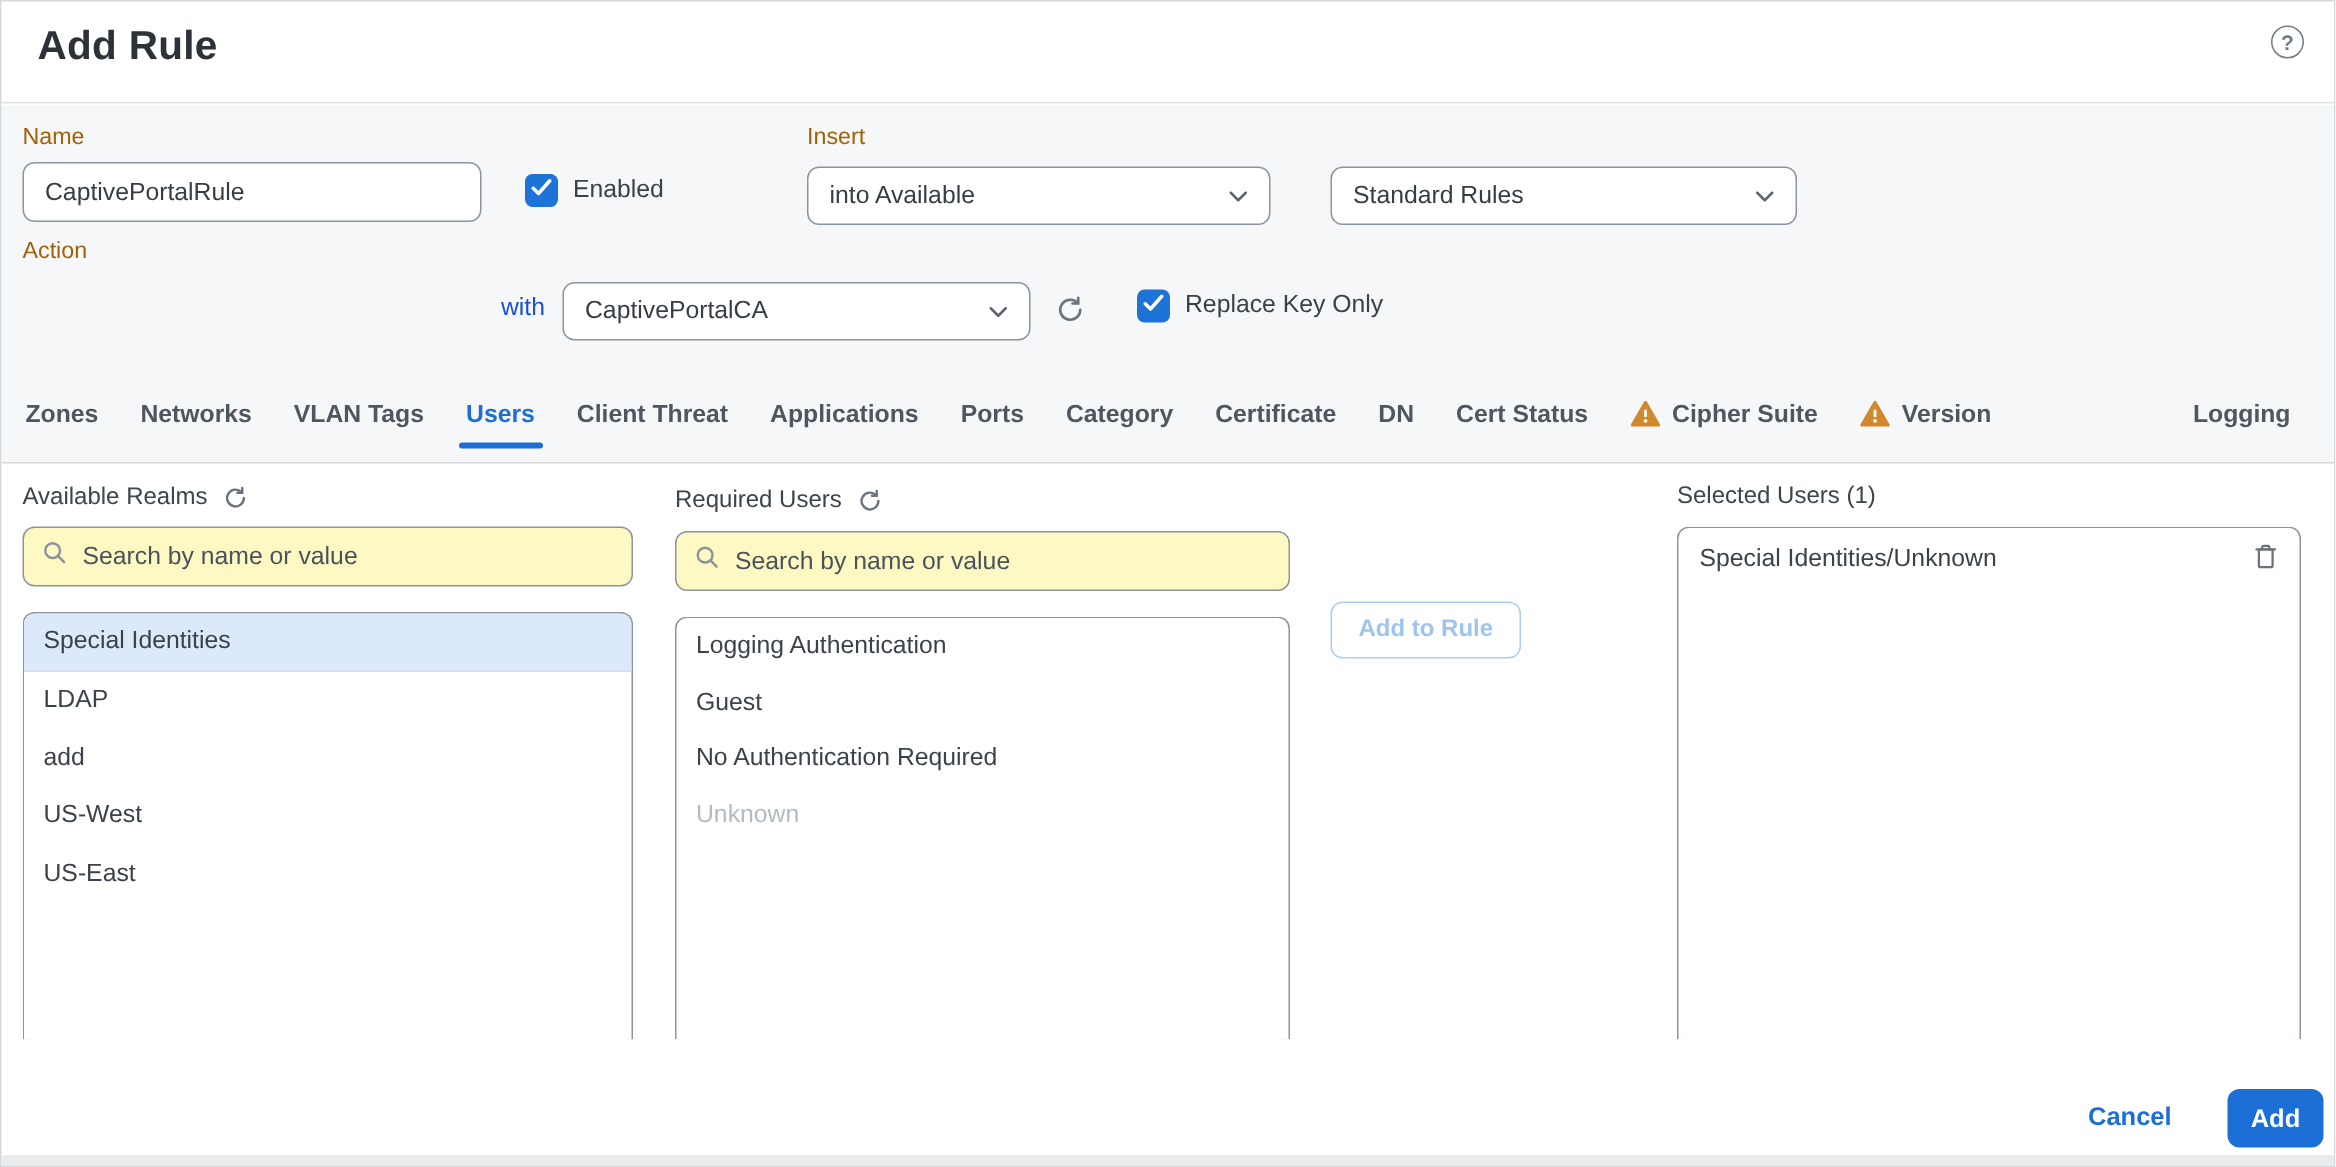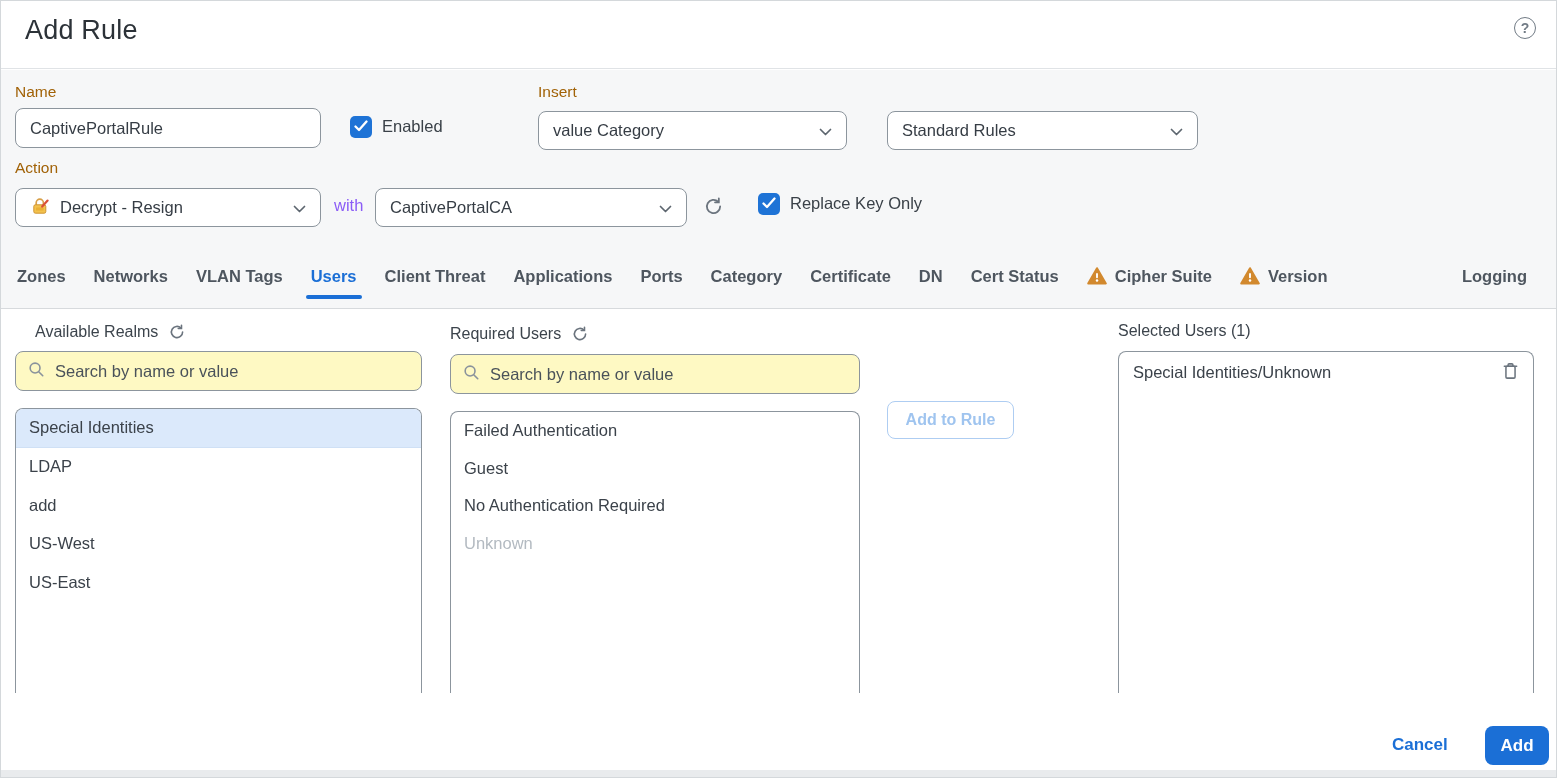--- a/index.html
+++ b/index.html
@@ -4,41 +4,41 @@
 <style>
   * { margin:0; padding:0; box-sizing:border-box; }
   html,body { background:#fff; }
   body { font-family:"Liberation Sans", sans-serif; color:#3b434b; }
   #app { position:relative; width:1557px; height:778px; background:#fff;
          border:1px solid #d4d8db; overflow:hidden; }
 
   
   .header { position:absolute; top:0; left:0; right:0; height:68px; background:#fff;
             border-bottom:1px solid #e0e3e6; }
-  .title { position:absolute; left:24px; top:14px; font-size:27px; font-weight:400;
+  .title { position:absolute; left:24px; top:14px; font-size:27px; font-weight:700;
            color:#2c3238; letter-spacing:.2px; }
   .help { position:absolute; right:20px; top:16px; width:22px; height:22px;
           border:1.8px solid #717b85; border-radius:50%; display:flex;
           align-items:center; justify-content:center; font-size:14px; font-weight:700;
           color:#717b85; cursor:pointer; }
 
   
   .form-band { position:absolute; top:69px; left:0; right:0; height:239px;
                background:#f6f7f8; border-bottom:1px solid #d7dadd; }
   .lbl { position:absolute; font-size:15.5px; color:#a16207; }
   .ctrl { position:absolute; background:#fff; border:1px solid #8c959d; border-radius:8px;
           display:flex; align-items:center; font-size:16.5px; color:#363d45; }
   input.ctrl { padding:17px 14px; outline:none; }
   .select { padding:0 14px; justify-content:space-between; cursor:pointer; }
   .select .sel-text { display:flex; align-items:center; gap:10px; }
   .checkbox { position:absolute; width:22px; height:22px; border-radius:5px;
               background:#1e73d6; display:flex; align-items:center; justify-content:center;
               cursor:pointer; }
   .cb-label { position:absolute; font-size:16.5px; color:#3a4148; }
-  .with-lbl { position:absolute; font-size:16.5px; color:#8b5cf6; }
+  .with-lbl { position:absolute; font-size:16.5px; color:#1d4ed8; }
   .refresh-btn { position:absolute; width:20px; height:20px; display:flex;
                  align-items:center; justify-content:center; cursor:pointer; }
 
   
   .tabs { position:absolute; left:0; right:0; bottom:0; height:50px; display:flex;
           align-items:center; padding:0 29px 14px 16px; gap:28px; }
   .tab { position:relative; font-size:16.5px; color:#4e565f; white-space:nowrap;
          display:flex; align-items:center; gap:8px; cursor:pointer;font-weight:bold; }
   .tab.active { color:#1b6fd6; }
   .tab.active::after { content:""; position:absolute; left:-5px; right:-5px; bottom:-13px;
@@ -106,58 +106,40 @@
         <svg width="14" height="12" viewBox="0 0 14 12" fill="none" stroke="#fff" stroke-width="2.3" stroke-linecap="round" stroke-linejoin="round">
             <path d="M1.5 6.5 5 10 12.5 1.5"></path>
           </svg>
       </span>
     </div>
     <div class="cb-label" style="left:381px; top:47px;">Enabled</div>
 
     <div class="lbl" style="left:537px; top:13px;">Insert</div>
     <div class="ctrl select" style="left:537px; top:41px; width:309px; height:39px;">
       <span class="sel-text">
-          <span>value Category</span>
+          <span>into Available</span>
         </span>
       <span>
         <svg width="13" height="8" viewBox="0 0 13 8" fill="none" stroke="#5d666f" stroke-width="1.7" stroke-linecap="round" stroke-linejoin="round">
             <path d="M1.5 1.5 6.5 6.5 11.5 1.5"></path>
           </svg>
       </span>
     </div>
     <div class="ctrl select" style="left:886px; top:41px; width:311px; height:39px;">
       <span class="sel-text">
           <span>Standard Rules</span>
         </span>
       <span>
         <svg width="13" height="8" viewBox="0 0 13 8" fill="none" stroke="#5d666f" stroke-width="1.7" stroke-linecap="round" stroke-linejoin="round">
             <path d="M1.5 1.5 6.5 6.5 11.5 1.5"></path>
           </svg>
       </span>
     </div>
 
     <div class="lbl" style="left:14px; top:89px;">Action</div>
-    <div class="ctrl select" style="left:14px; top:118px; width:306px; height:39px;">
-      <span class="sel-text">
-        <span>
-          <svg width="20" height="20" viewBox="0 0 20 20">
-            <path d="M6.2 9V6.8a3.6 3.6 0 0 1 7.2 0V9" fill="none" stroke="#d8a04a" stroke-width="1.7"></path>
-            <rect x="3.8" y="8.8" width="12" height="8.4" rx="1.6" fill="#f3c24d" stroke="#cf9434" stroke-width="1"></rect>
-            <rect x="6" y="11.6" width="7.6" height="3" rx="0.6" fill="#e7aa2e" opacity="0.75"></rect>
-            <path d="M12.2 10.6 17.6 4.6" stroke="#d94f38" stroke-width="2.2" stroke-linecap="round"></path>
-          </svg>
-        </span>
-        <span>Decrypt - Resign</span>
-      </span>
-      <span>
-        <svg width="13" height="8" viewBox="0 0 13 8" fill="none" stroke="#5d666f" stroke-width="1.7" stroke-linecap="round" stroke-linejoin="round">
-            <path d="M1.5 1.5 6.5 6.5 11.5 1.5"></path>
-          </svg>
-      </span>
-    </div>
 
     <div class="with-lbl" style="left:333px; top:126px;">with</div>
 
     <div class="ctrl select" style="left:374px; top:118px; width:312px; height:39px;">
       <span class="sel-text">
           <span>CaptivePortalCA</span>
         </span>
       <span>
         <svg width="13" height="8" viewBox="0 0 13 8" fill="none" stroke="#5d666f" stroke-width="1.7" stroke-linecap="round" stroke-linejoin="round">
             <path d="M1.5 1.5 6.5 6.5 11.5 1.5"></path>
@@ -234,21 +216,21 @@
             </svg>
         </span>
         <span>Version</span>
       </div>
       <div class="tab tab--right">
           <span>Logging</span>
         </div>
     </div>
   </div>
 
-  <div class="col-label" style="left:14px; top:321px;margin-left:20px;">
+  <div class="col-label" style="left:14px; top:321px;">
     <span>Available Realms</span>
     <span class="refresh-btn" style="position:static;">
       <svg width="16" height="16" viewBox="0 0 20 20" fill="none" stroke="#6b747e" stroke-width="2" stroke-linecap="round">
           <path d="M17 10a7 7 0 1 1-2.1-5"></path>
           <path d="M15.6 1.6v4h-4"></path>
         </svg>
     </span>
   </div>
   <div class="searchbox" style="left:14px; top:350px; width:407px; height:40px;">
     <span>
@@ -290,21 +272,21 @@
     <span>
       <svg width="17" height="17" viewBox="0 0 18 18" fill="none" stroke="#8a939c" stroke-width="1.7" stroke-linecap="round">
           <circle cx="7.5" cy="7.5" r="5.2"></circle>
           <path d="M11.6 11.6 15.6 15.6"></path>
         </svg>
     </span>
     <input placeholder="Search by name or value" style="">
   </div>
   <div class="listbox users-list" style="left:449px; top:410px; width:410px; height:282px;">
     <div class="list-item">
-        <span>Failed Authentication</span>
+        <span>Logging Authentication</span>
       </div>
     <div class="list-item">
         <span>Guest</span>
       </div>
     <div class="list-item">
         <span>No Authentication Required</span>
       </div>
     <div class="list-item disabled">
         <span>Unknown</span>
       </div>

